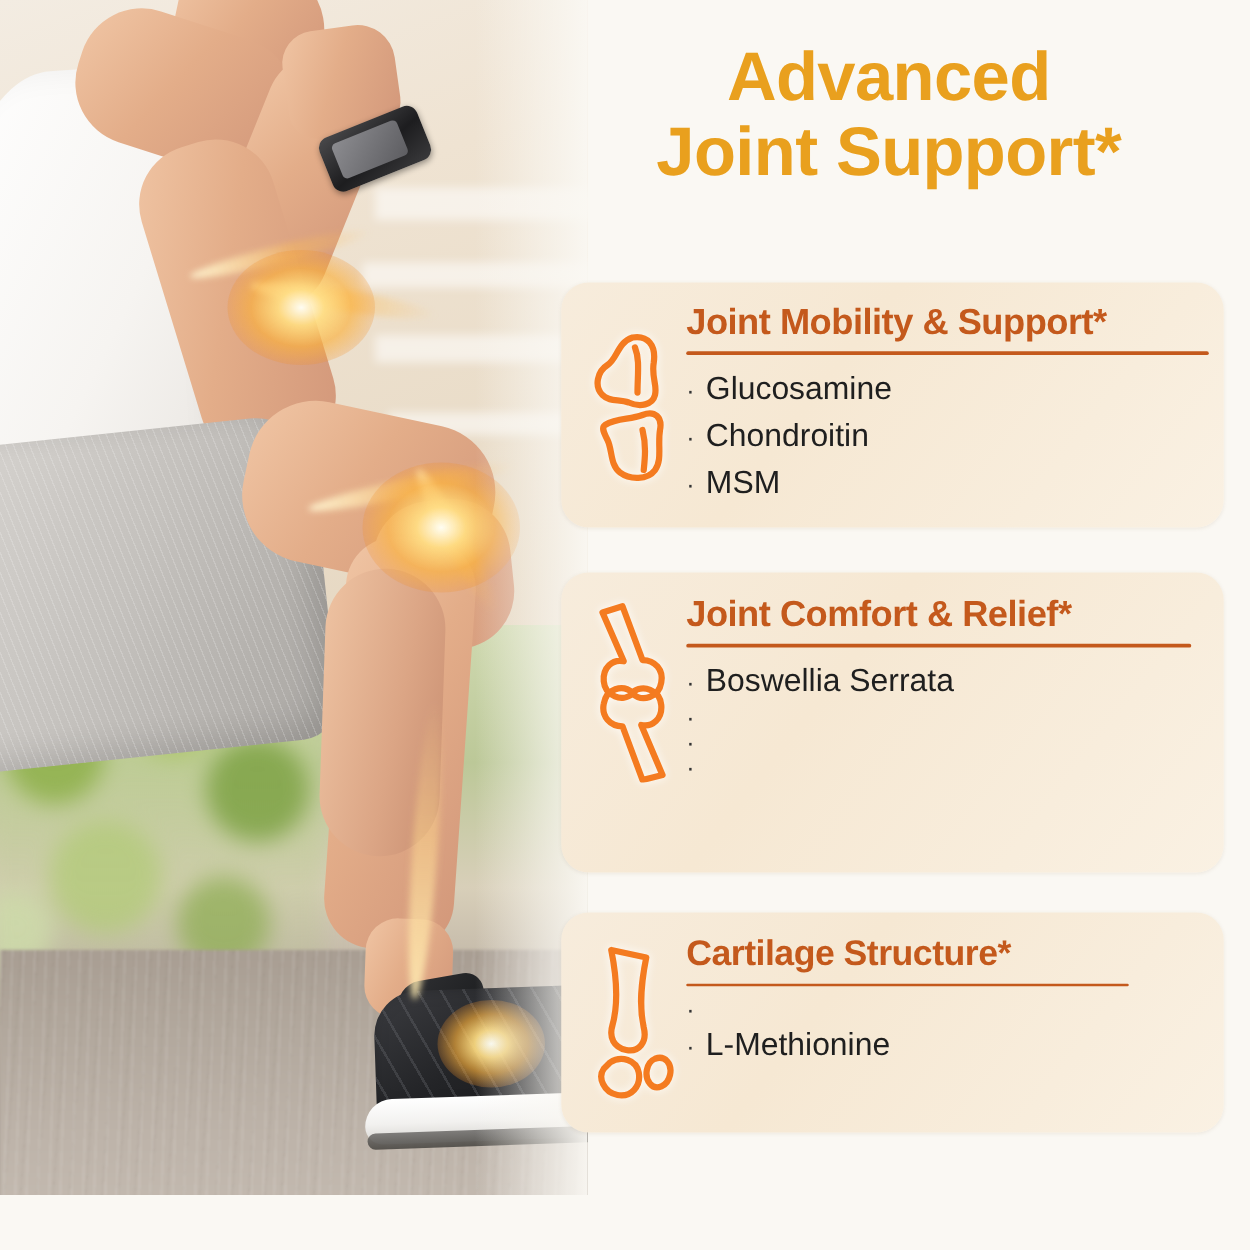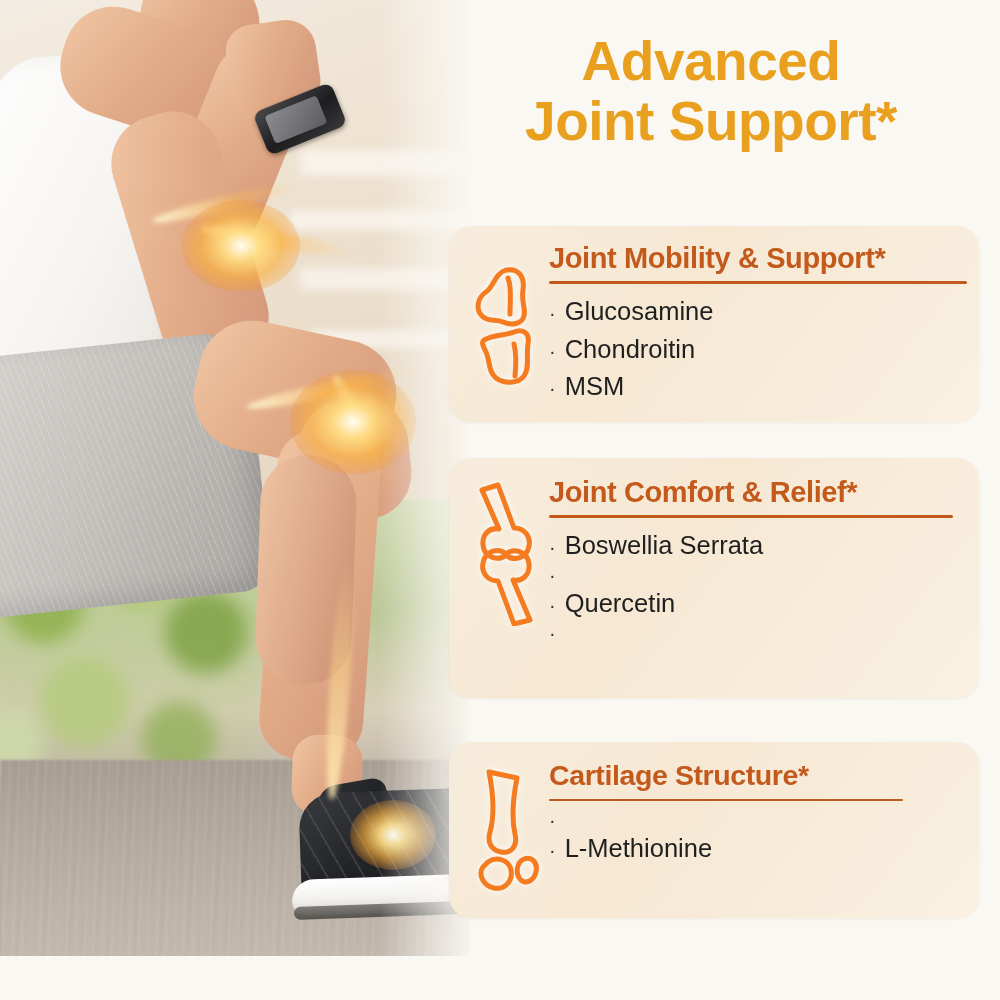--- a/index.html
+++ b/index.html
@@ -198,21 +198,21 @@
   .cards { position:absolute; left:449px; top:226px; width:530px; z-index:50; }
   .card {
     position:relative;
     background:linear-gradient(128deg, #f7ecdc 0%, #f6e8d3 40%, #f8eddc 75%, #faf1e3 100%);
     border-radius:22px;
     box-shadow:0 1px 3px rgba(140,110,70,0.10);
     display:flex; align-items:flex-start;
     padding:16px 18px 18px 14px;
   }
   #card-1 { height:196px; margin-bottom:36px;align-items:center; }
-  #card-2 { height:240px; margin-bottom:44px; }
+  #card-2 { height:240px; margin-bottom:32px; }
   #card-3 { height:176px; }
 
   .card-icon { width:86px; flex:0 0 86px; display:flex; align-items:center; justify-content:center; padding-top:6px; }
   .card-icon svg { display:block; filter:drop-shadow(0 0 4px rgba(255,255,255,0.95)); }
 
   .card-body { flex:1 1 auto; padding-top:2px; }
   .card-heading {
     font-weight:bold;
     font-size:29px;
     color:#C4591C;
@@ -346,21 +346,20 @@
         <ul class="ingredients">
           <li>
               <span class="bullet">·</span>
               <span>Boswellia Serrata</span>
             </li>
           <li>
               <span class="bullet">·</span>
             </li>
           <li>
               <span class="bullet">·</span>
-              <span>Quercetin</span>
             </li>
           <li>
               <span class="bullet">·</span>
             </li>
         </ul>
       </div>
     </div>
 
     <div class="card" id="card-3">
       <div class="card-icon">

